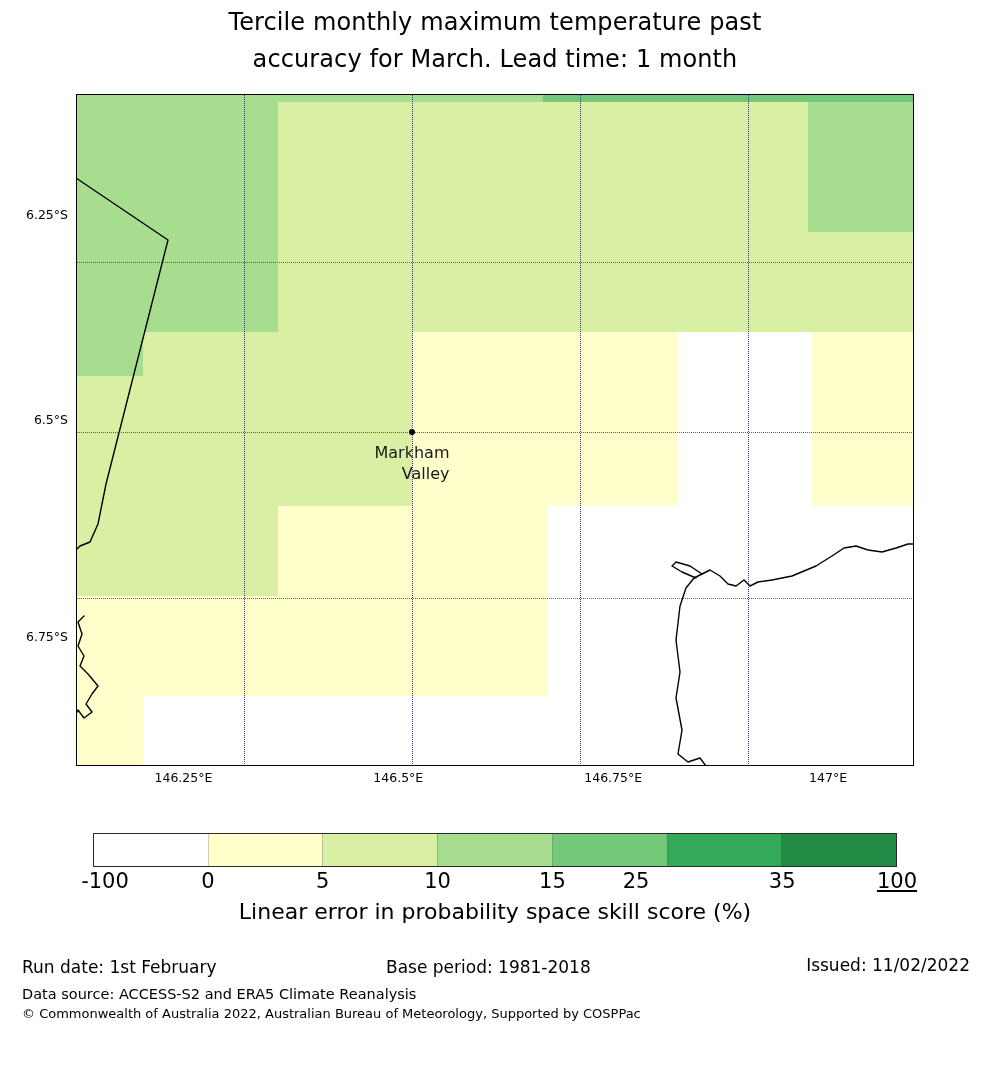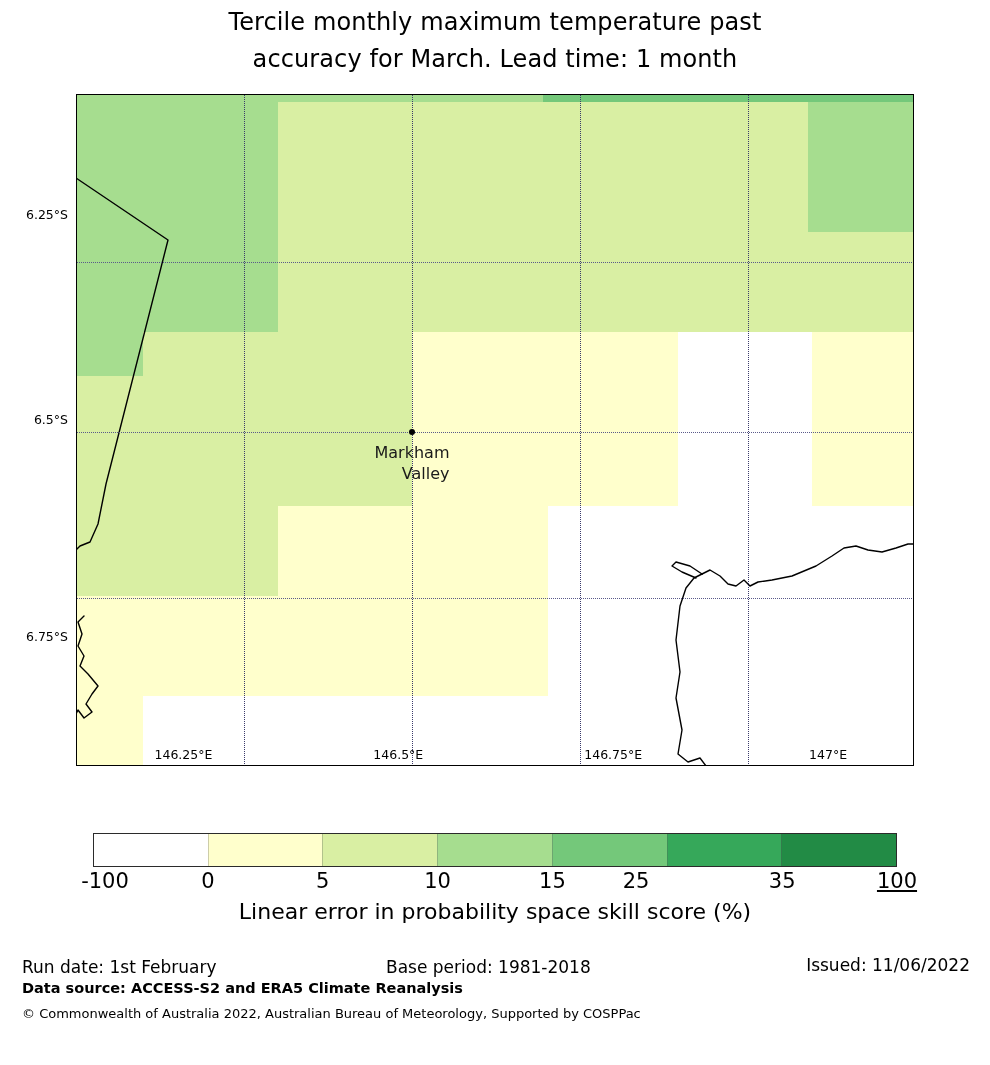--- a/index.html
+++ b/index.html
@@ -31,41 +31,41 @@
   #marker-label{position:absolute;transform:translate(-50%,0);
                 text-align:right;font-size:16px;line-height:21px;
                 color:#1a1a1a;white-space:nowrap;}
 
   
   .ytick{position:absolute;right:0;transform:translateY(-50%);
          font-size:12.5px;white-space:nowrap;}
   .xtick{position:absolute;transform:translateX(-50%);
          font-size:12.5px;white-space:nowrap;}
   #ylabels{position:absolute;left:0;top:94px;width:68px;height:672px;}
-  #xlabels{position:absolute;left:76px;top:747px;width:838px;height:20px;text-align:center;}
+  #xlabels{position:absolute;left:76px;top:770px;width:838px;height:20px;text-align:center;}
 
   
   #cbar-wrap{position:absolute;left:93px;top:833px;width:804px;height:34px;}
   #cbar{position:absolute;inset:0;display:flex;border:1px solid #2b2b2b;
         box-sizing:border-box;}
   #cbar .seg{flex:1 1 0;height:100%;}
   #cbar .seg + .seg{border-left:1px solid rgba(90,90,90,.30);}
   #cbar-ticks{position:absolute;left:93px;top:869px;width:804px;height:26px;}
   .cbtick{position:absolute;transform:translateX(-50%);
           font-size:21px;white-space:nowrap;top:0;}
   #cbar-label{position:absolute;left:0;top:899px;width:990px;text-align:center;
               font-size:22px;}
 
   
   #footer{position:absolute;left:0;top:957px;width:990px;}
   #f-row1{position:relative;height:26px;}
   #f-run{position:absolute;left:22px;top:0;font-size:17px;}
   #f-base{position:absolute;left:386px;top:0;font-size:17px;}
   #f-issued{position:absolute;right:20px;top:-2px;font-size:17px;}
-  #f-src{position:absolute;left:22px;top:23px;font-size:14.5px;font-weight:bold;}
+  #f-src{position:absolute;left:22px;top:29px;font-size:14.5px;}
   #f-copy{position:absolute;left:22px;top:49px;font-size:13px;}
 </style>
 </head>
 <body>
 
 <div id="title">
   <div>Tercile monthly maximum temperature past</div>
   <div>accuracy for March. Lead time: 1 month</div>
 </div>
 
@@ -170,17 +170,17 @@
     <span class="cbtick" style="left: 543px;">25</span>
     <span class="cbtick" style="left: 689.143px;">35</span>
     <span class="cbtick" style="left: 804px; text-decoration: underline;">100</span>
   </div>
 <div id="cbar-label">Linear error in probability space skill score (%)</div>
 
 <div id="footer">
   <div id="f-row1">
     <span id="f-run">Run date: 1st February</span>
     <span id="f-base">Base period: 1981-2018</span>
-    <span id="f-issued">Issued: 11/06/2022</span>
+    <span id="f-issued">Issued: 11/02/2022</span>
   </div>
   <div id="f-src">Data source: ACCESS-S2 and ERA5 Climate Reanalysis</div>
   <div id="f-copy">© Commonwealth of Australia 2022, Australian Bureau of Meteorology, Supported by COSPPac</div>
 </div>
 
 </body></html>

